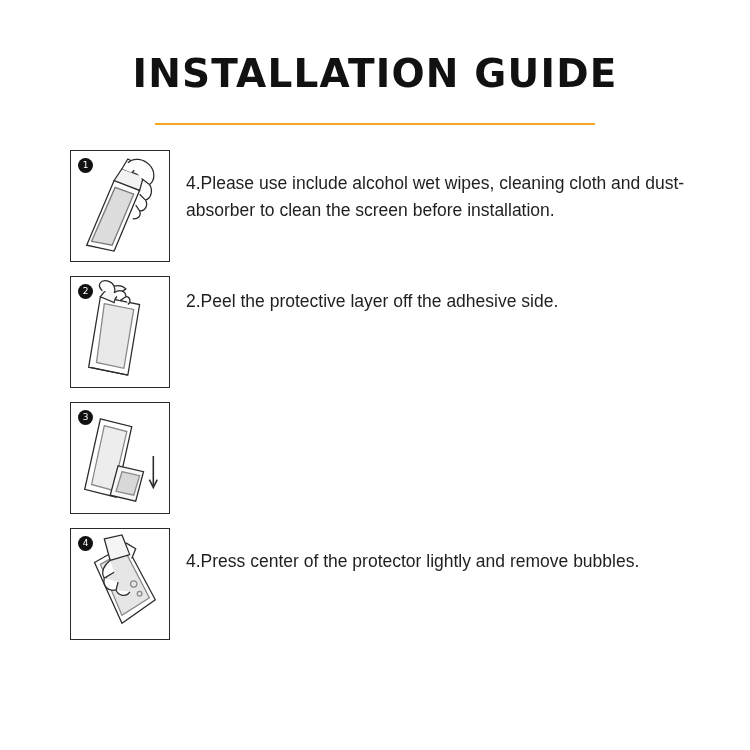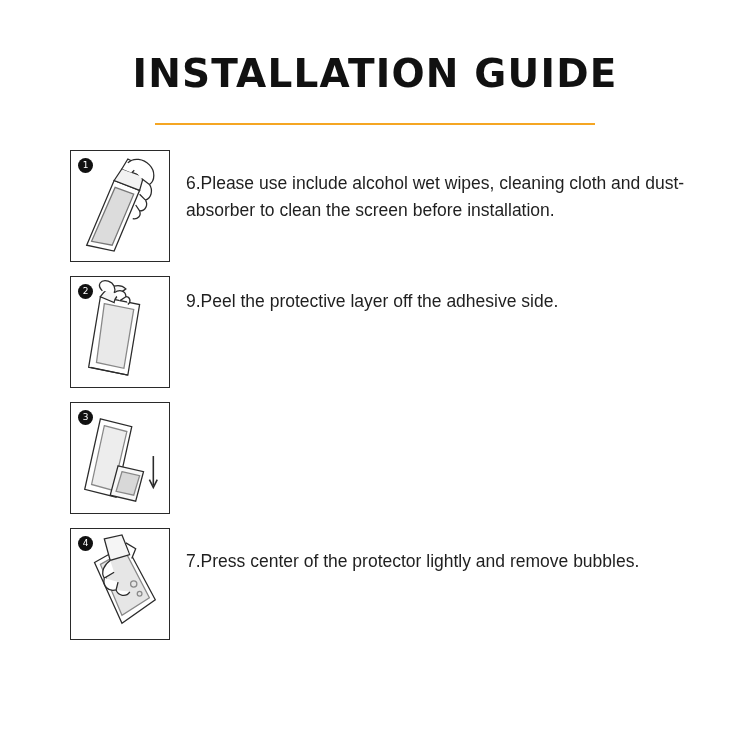--- a/index.html
+++ b/index.html
@@ -124,39 +124,39 @@
             <path d="M21 92 L45 37 L64 44 L42 96 Z" fill="#dcdcdc" stroke="#777"></path>
             <path d="M44 30 L52 18 L74 26 L70 40 Z" fill="#f2f2f2"></path>
             <path d="M52 18 L58 8 L70 14 L62 22" fill="#ffffff"></path>
             <path d="M58 12 C64 6, 74 8, 80 14 C86 20, 86 30, 80 34 L72 28" fill="#ffffff"></path>
             <path d="M80 34 C84 40, 82 48, 76 50 L70 44" fill="#ffffff"></path>
             <path d="M76 50 C79 55, 76 61, 70 61 L66 55" fill="#ffffff"></path>
             <path d="M70 61 C72 66, 68 70, 63 69" fill="#ffffff"></path>
           </g>
         </svg>
       </div>
-      <div class="text">6.Please use include alcohol wet wipes, cleaning cloth and dust-absorber to clean the screen before installation.</div>
+      <div class="text">4.Please use include alcohol wet wipes, cleaning cloth and dust-absorber to clean the screen before installation.</div>
     </div>
 
     <div class="step step-2">
       <div class="thumb">
         <div class="badge">2</div>
         <svg class="art" viewBox="0 0 100 112">
           <g fill="none" stroke="#2b2b2b" stroke-width="1.3">
             <path d="M30 20 L70 28 L58 100 L18 92 Z" fill="#ffffff"></path>
             <path d="M34 27 L64 33 L54 93 L26 87 Z" fill="#e9e9e9" stroke="#888"></path>
             <path d="M30 20 C38 8, 50 6, 56 12 C50 16, 44 22, 44 26 Z" fill="#f7f7f7"></path>
             <path d="M32 14 C26 8, 30 2, 38 4 C44 6, 46 12, 44 16" fill="#ffffff"></path>
             <path d="M44 16 C50 12, 56 14, 56 20 L50 24" fill="#ffffff"></path>
             <path d="M56 20 C60 20, 62 25, 58 28" fill="#ffffff"></path>
             <path d="M20 92 L58 100"></path>
           </g>
         </svg>
       </div>
-      <div class="text">9.Peel the protective layer off the adhesive side.</div>
+      <div class="text">2.Peel the protective layer off the adhesive side.</div>
     </div>
 
     <div class="step step-3">
       <div class="thumb">
         <div class="badge">3</div>
         <svg class="art" viewBox="0 0 100 112">
           <g fill="none" stroke="#2b2b2b" stroke-width="1.3">
             <path d="M30 16 L62 24 L46 96 L14 88 Z" fill="#ffffff"></path>
             <path d="M34 23 L57 29 L43 89 L21 83 Z" fill="#ededed" stroke="#888"></path>
             <path d="M48 64 L74 70 L66 100 L40 94 Z" fill="#f7f7f7"></path>
@@ -178,17 +178,17 @@
             <path d="M34 10 L52 6 L60 26 L40 32 Z" fill="#f5f5f5"></path>
             <path d="M40 32 C34 36, 30 44, 34 50 L44 44" fill="#ffffff"></path>
             <path d="M34 50 C32 58, 38 64, 46 62 L48 54" fill="#ffffff"></path>
             <path d="M46 62 C48 68, 56 70, 60 64" fill="#ffffff"></path>
             <path d="M56 14 L66 20 L62 30" fill="#ffffff"></path>
             <circle cx="64" cy="56" r="3.2" stroke="#8a8a8a"></circle>
             <circle cx="70" cy="66" r="2.4" stroke="#8a8a8a"></circle>
           </g>
         </svg>
       </div>
-      <div class="text">7.Press center of the protector lightly and remove bubbles.</div>
+      <div class="text">4.Press center of the protector lightly and remove bubbles.</div>
     </div>
 
   </div>
 </div>
 
 </body></html>

